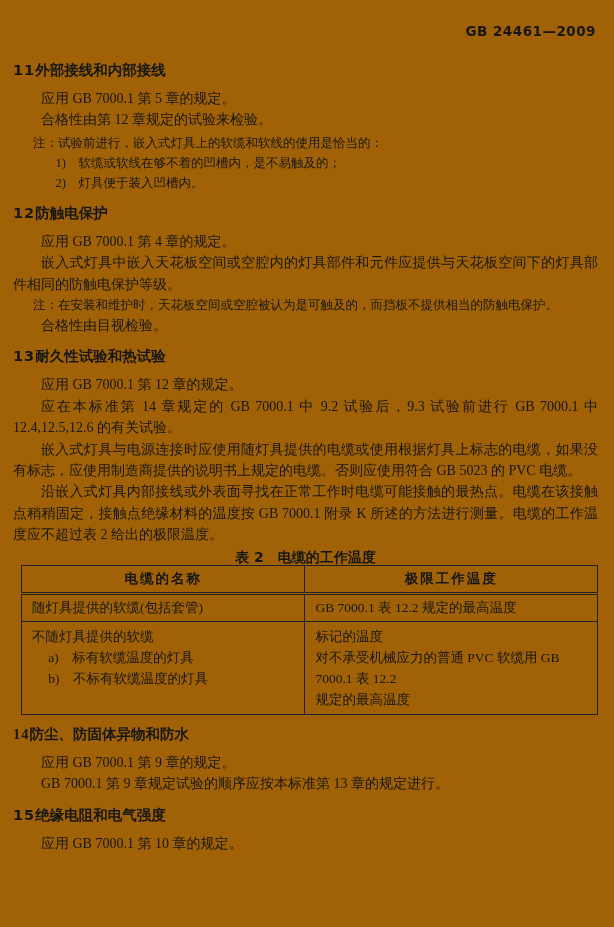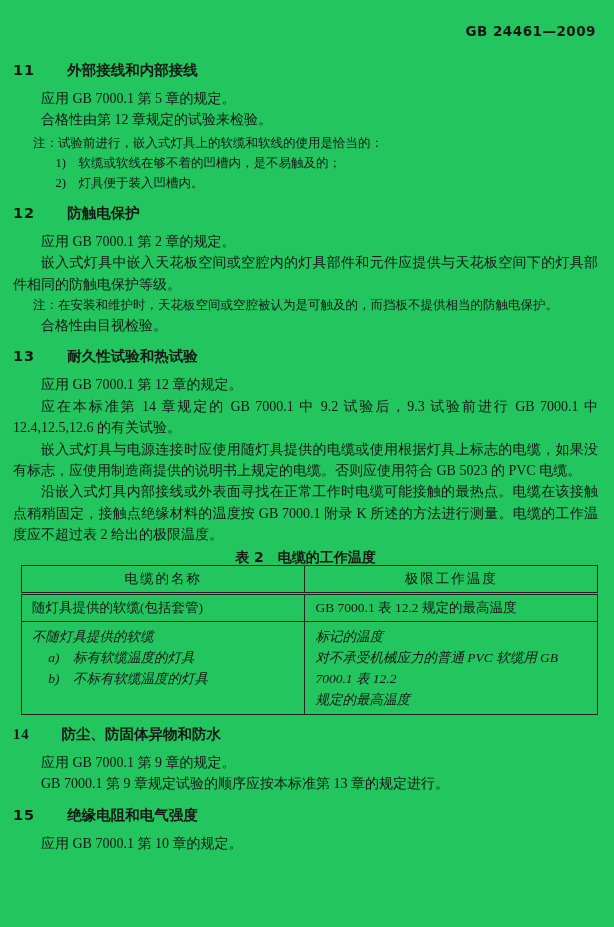--- a/index.html
+++ b/index.html
@@ -1,40 +1,40 @@
 <!DOCTYPE html>
 <html><head>
 <meta charset="utf-8">
 <style>
   * { margin: 0; padding: 0; box-sizing: border-box; }
   html, body { background: #e9e9e9; }
   body { width: 614px; margin: 0 auto; }
   .page {
     width: 614px;
     height: 927px;
-    background: #22c55e;
+    background: #a16207;
     color: #161616;
     padding: 24px 16px 0 13px;
     font-family: "Liberation Serif", "DejaVu Serif", serif;
     overflow: hidden;
   }
   .doc-code {
     text-align: right;
     font-family: "DejaVu Sans", "Liberation Sans", sans-serif;
     font-weight: bold;
     font-size: 13.5px;
     line-height: 14px;
     letter-spacing: 0.5px;
     margin-bottom: 24px;
     padding-right: 2px;
   }
   .sec-head {
     display: flex;
     align-items: baseline;
-    gap: 32px;
+    gap: 0;
     font-family: "DejaVu Sans", "Liberation Sans", sans-serif;
     font-weight: bold;
     font-size: 14.5px;
     line-height: 16px;
     margin-bottom: 10px;
   }
   .sec-head .sec-num { letter-spacing: 1px; }
   p.body {
     font-size: 14px;
     line-height: 21.4px;
@@ -70,29 +70,29 @@
     font-size: 13.5px;
     color: #161616;
     border: 1.5px solid #222;
   }
   table.std-table th, table.std-table td {
     border: 1px solid #222;
     padding: 4px 10px;
     vertical-align: top;
   }
   table.std-table thead th {
-    font-weight: normal;
+    font-weight: bold;
     text-align: center;
     border-bottom: 3px double #222;
     letter-spacing: 2px;
     height: 26px;
   }
   table.std-table .col-name { width: 49.2%; }
   table.std-table .col-temp { width: 50.8%; }
-  td .cell-line { line-height: 21px; font-style: italic; }
+  td .cell-line { line-height: 21px; }
   td .cell-line.indented { padding-left: 1.2em; }
 </style>
 </head>
 <body>
 
 <div class="page">
 
   <div class="doc-code">GB 24461—2009</div>
 
   <div class="sec-head">
@@ -104,21 +104,21 @@
   <div class="note-block">
     <p class="note">注：试验前进行，嵌入式灯具上的软缆和软线的使用是恰当的：</p>
     <p class="note-item">1)　软缆或软线在够不着的凹槽内，是不易触及的；</p>
     <p class="note-item">2)　灯具便于装入凹槽内。</p>
   </div>
 
   <div class="sec-head mt12">
     <span class="sec-num">12</span>
     <span>防触电保护</span>
   </div>
-  <p class="body">应用 GB 7000.1 第 2 章的规定。</p>
+  <p class="body">应用 GB 7000.1 第 4 章的规定。</p>
   <p class="body">嵌入式灯具中嵌入天花板空间或空腔内的灯具部件和元件应提供与天花板空间下的灯具部件相同的防触电保护等级。</p>
   <p class="note">注：在安装和维护时，天花板空间或空腔被认为是可触及的，而挡板不提供相当的防触电保护。</p>
   <p class="body">合格性由目视检验。</p>
 
   <div class="sec-head mt12">
     <span class="sec-num">13</span>
     <span>耐久性试验和热试验</span>
   </div>
   <p class="body">应用 GB 7000.1 第 12 章的规定。</p>
   <p class="body">应在本标准第 14 章规定的 GB 7000.1 中 9.2 试验后，9.3 试验前进行 GB 7000.1 中 12.4,12.5,12.6 的有关试验。</p>

